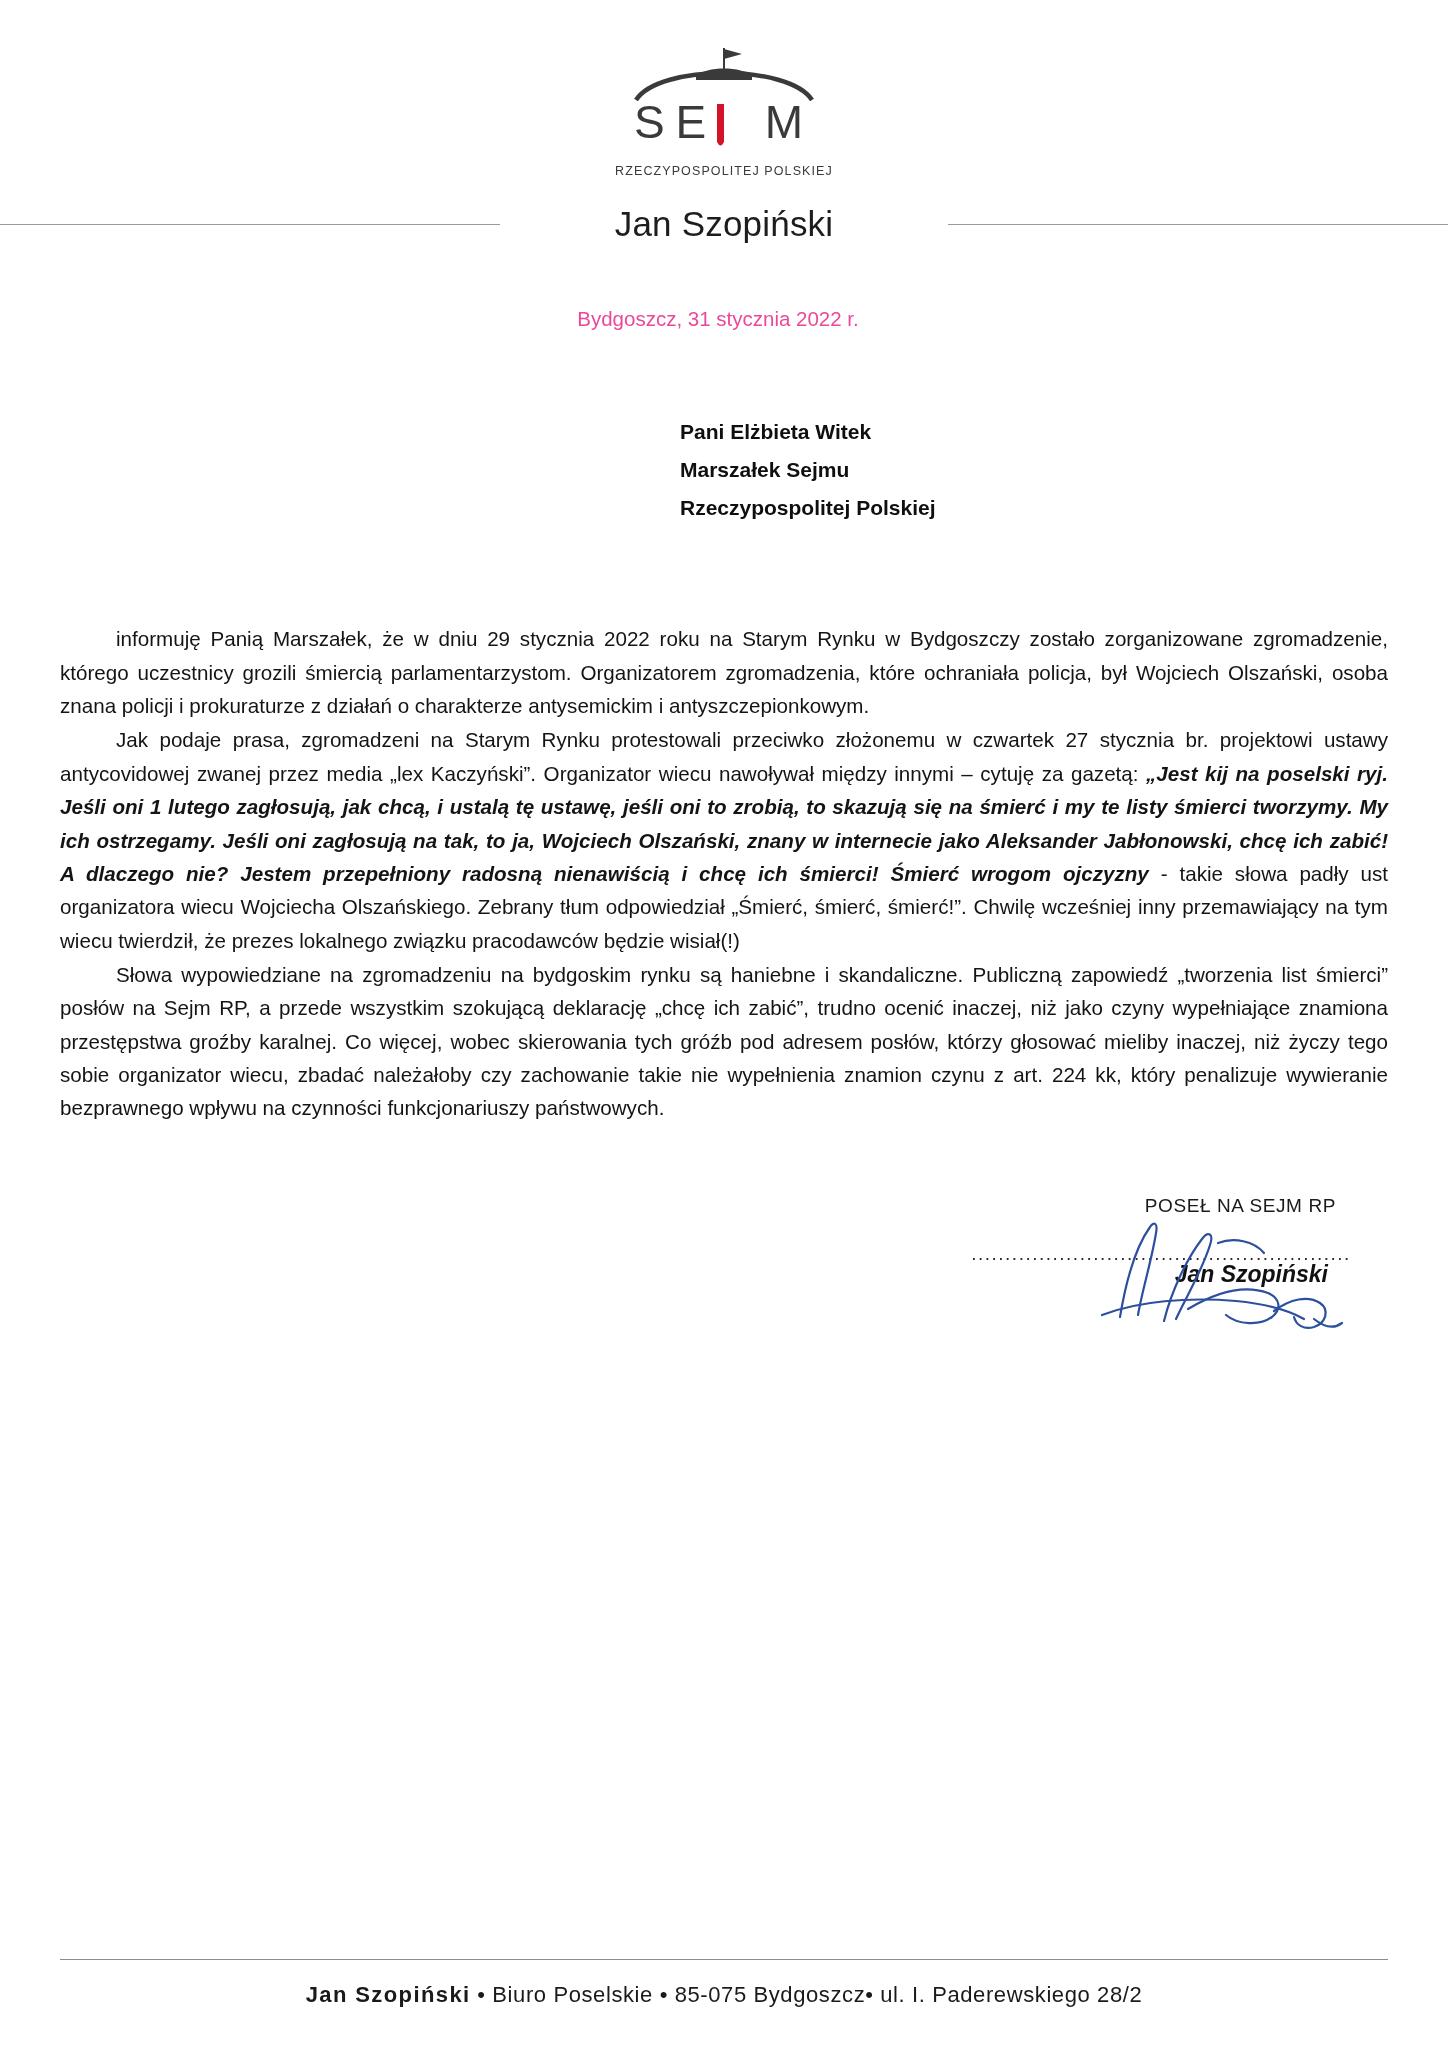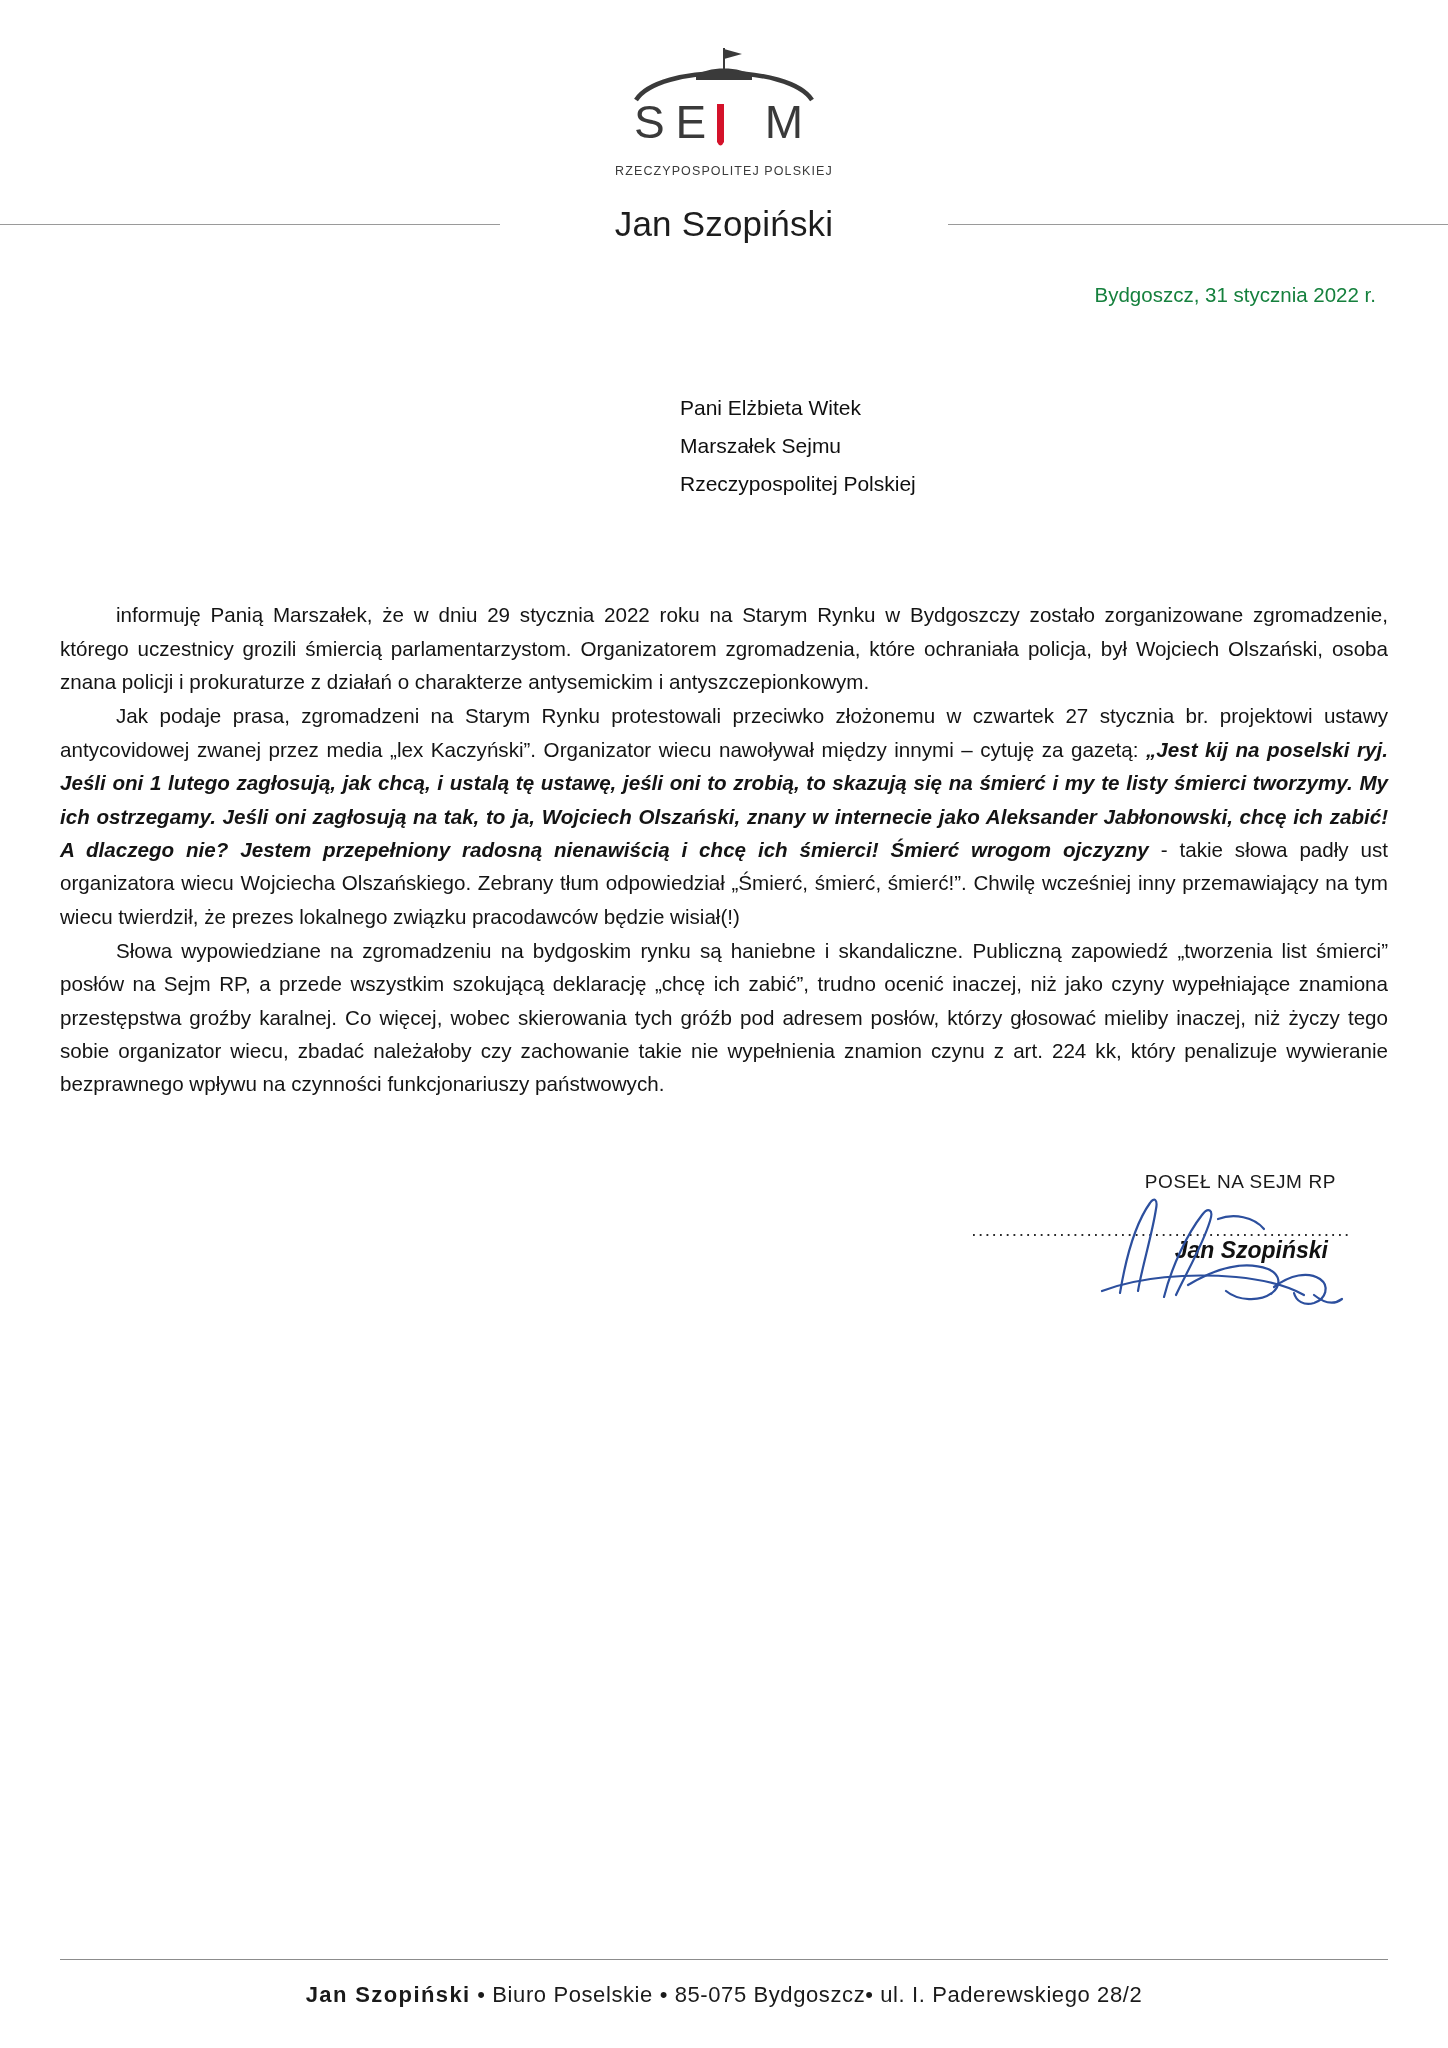--- a/index.html
+++ b/index.html
@@ -68,32 +68,32 @@
     padding: 0 26px;
     font-size: 35px;
     font-weight: 400;
     color: #1d1d1d;
     letter-spacing: 0.2px;
     line-height: 46px;
   }
 
   
   .place-date {
-    margin-top: 36px;
-    text-align: right;
+    margin-top: 60px;
+    text-align: center;
     font-size: 20.5px;
-    color: #15803d;
+    color: #ec4899;
     padding-right: 12px;
   }
 
   .addressee {
     margin-top: 82px;
     margin-left: 620px;
     font-size: 21px;
-    font-weight: normal;
+    font-weight: bold;
     line-height: 1.80;
     color: #0f0f0f;
   }
 
   .letter-body {
     margin-top: 96px;
     font-size: 20.6px;
     line-height: 1.62;
     text-align: justify;
     color: #141414;

